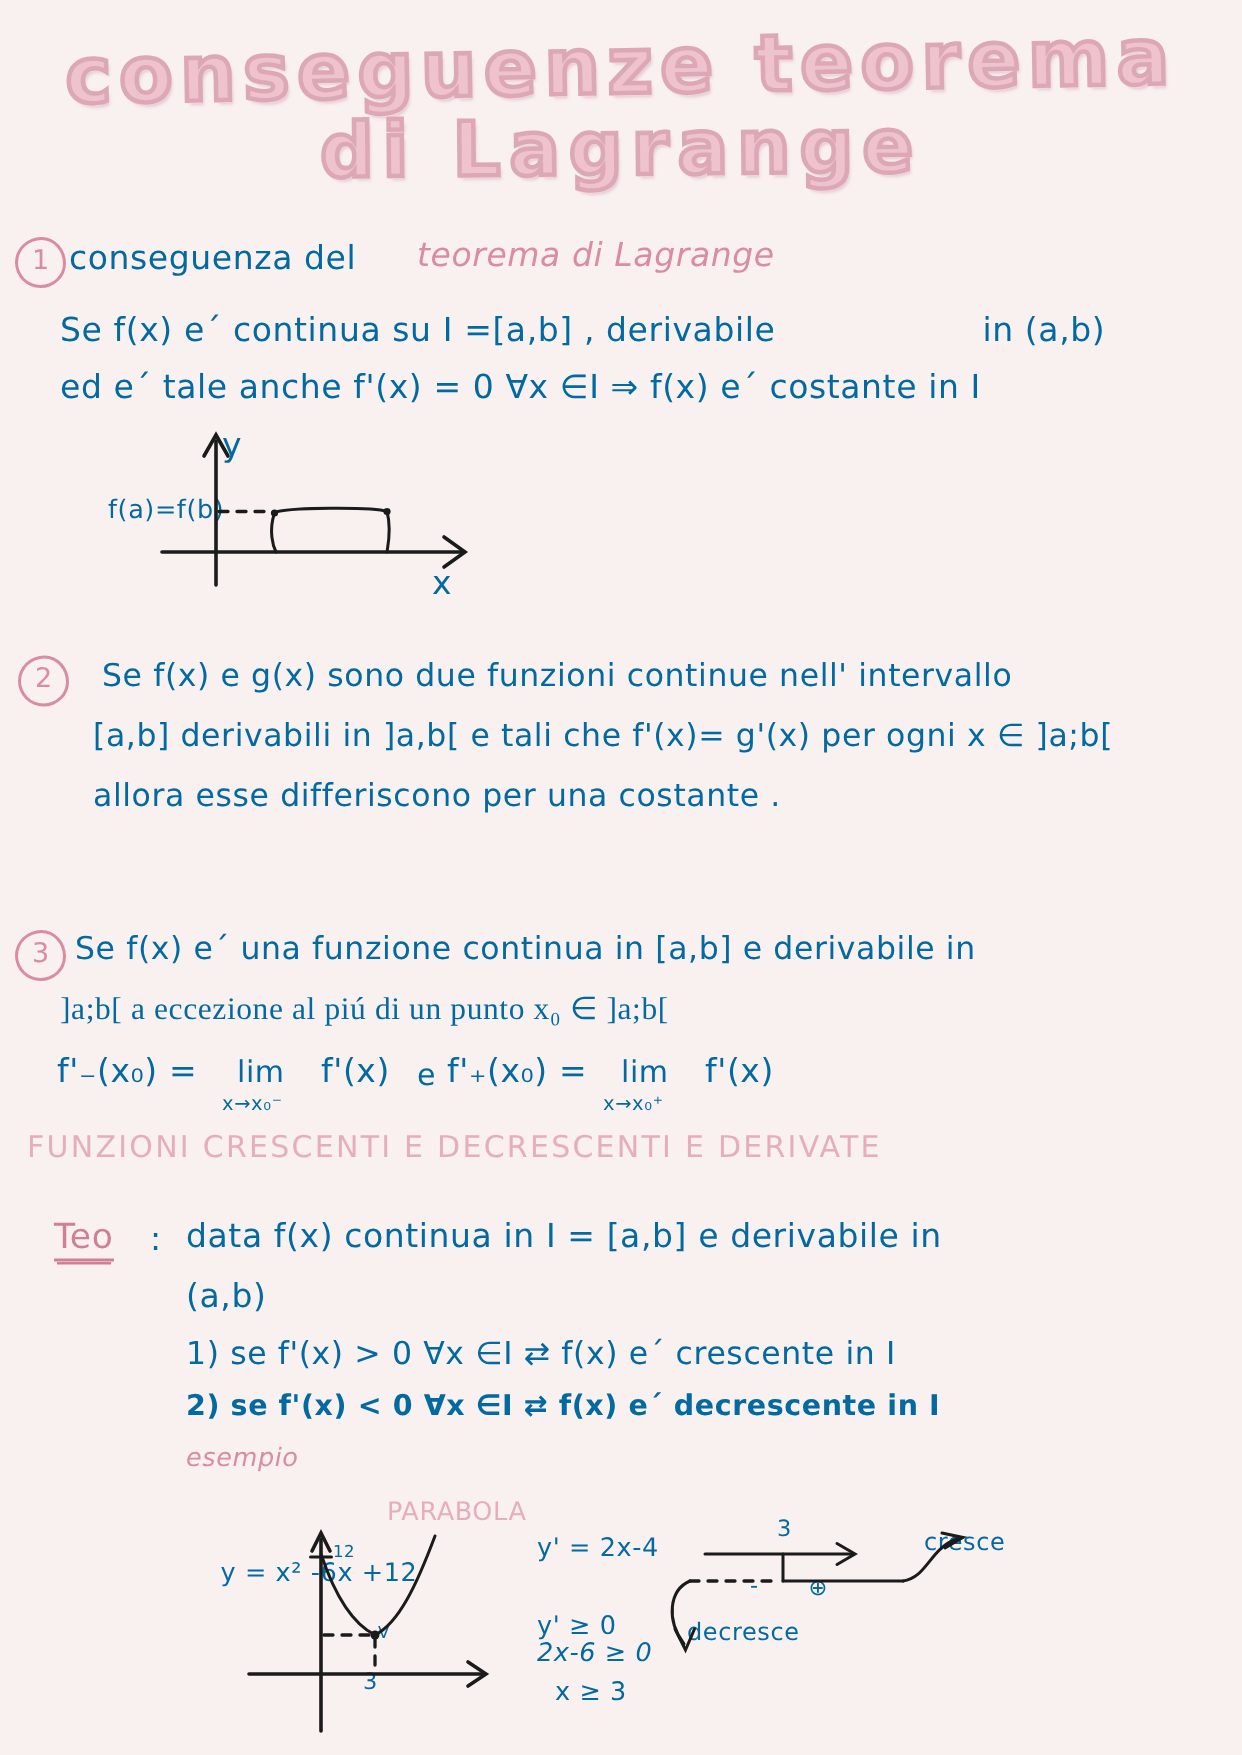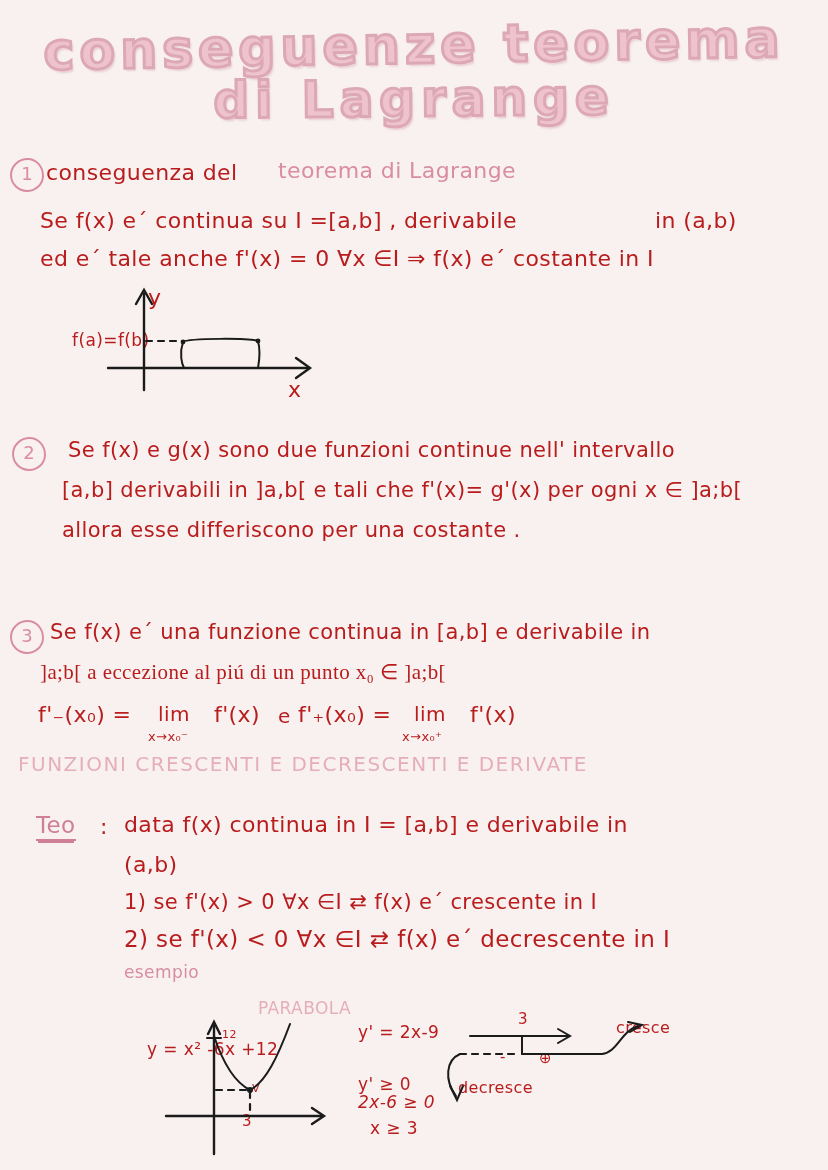--- a/index.html
+++ b/index.html
@@ -18,22 +18,22 @@
     overflow: hidden;
   }
   
   .hw {
     position: absolute;
     font-family: "DejaVu Sans", sans-serif;
     color: #1b1b1b;
     white-space: nowrap;
     letter-spacing: 0.4px;
   }
-  .ink      { color: #b91c1c; }
-  .pink     { color: #d98ca3; }
+  .ink      { color: #0369a1; }
+  .pink     { color: #d98ca3; font-style: italic; }
   .pinklt   { color: #e6aebb; }
 
   
   #title-wrap {
     position: absolute;
     left: 0;
     top: 18px;
     width: 828px;
     text-align: center;
   }
@@ -66,21 +66,21 @@
     font-size: 18px;
     line-height: 28px;
     text-align: center;
     font-family: "DejaVu Sans", sans-serif;
   }
 
   
   .t20 { font-size: 20px; }
   .t21 { font-size: 21px; }
   .t22 { font-size: 22px; }
-  .t19 { font-size: 23px; }
+  .t19 { font-size: 19px; font-weight: bold; }
   .t17 { font-size: 17px; }
   .t15 { font-size: 15px; }
   .t14 { font-size: 11px; }
   .t13 { font-size: 13px; }
 
   .sec-head {
     font-size: 20px;
     letter-spacing: 1.5px;
   }
   .teo {
@@ -183,21 +183,21 @@
 
     <path class="stroke-thin" d="M47,26 L61,26"></path>
 
     <path class="stroke-thin" d="M54,24 C62,48 74,70 90,78 C106,70 118,44 130,12"></path>
 
     <path class="dash" d="M56,78 L88,78"></path>
     <path class="dash" d="M90,80 L90,103"></path>
     <circle class="dot" cx="90" cy="78" r="3"></circle>
   </svg>
 
-  <div class="hw t17 ink" style="left:358px; top:1022px;">y' = 2x-9</div>
+  <div class="hw t17 ink" style="left:358px; top:1022px;">y' = 2x-4</div>
   <div class="hw t17 ink" style="left:358px; top:1074px;">y' ≥ 0</div>
   <div class="hw t17 ink" style="left:358px; top:1092px;font-style:italic;">2x-6 ≥ 0</div>
   <div class="hw t17 ink" style="left:370px; top:1118px;">x ≥ 3</div>
 
   <div class="hw t15 ink" style="left:518px; top:1010px;">3</div>
   <div class="hw t15 ink" style="left:539px; top:1049px;">⊕</div>
   <div class="hw t15 ink" style="left:500px; top:1048px;">-</div>
   <div class="hw t16 ink" style="left:616px; top:1018px; font-size:16px;">cresce</div>
   <div class="hw t16 ink" style="left:458px; top:1078px; font-size:16px;">decresce</div>
 

